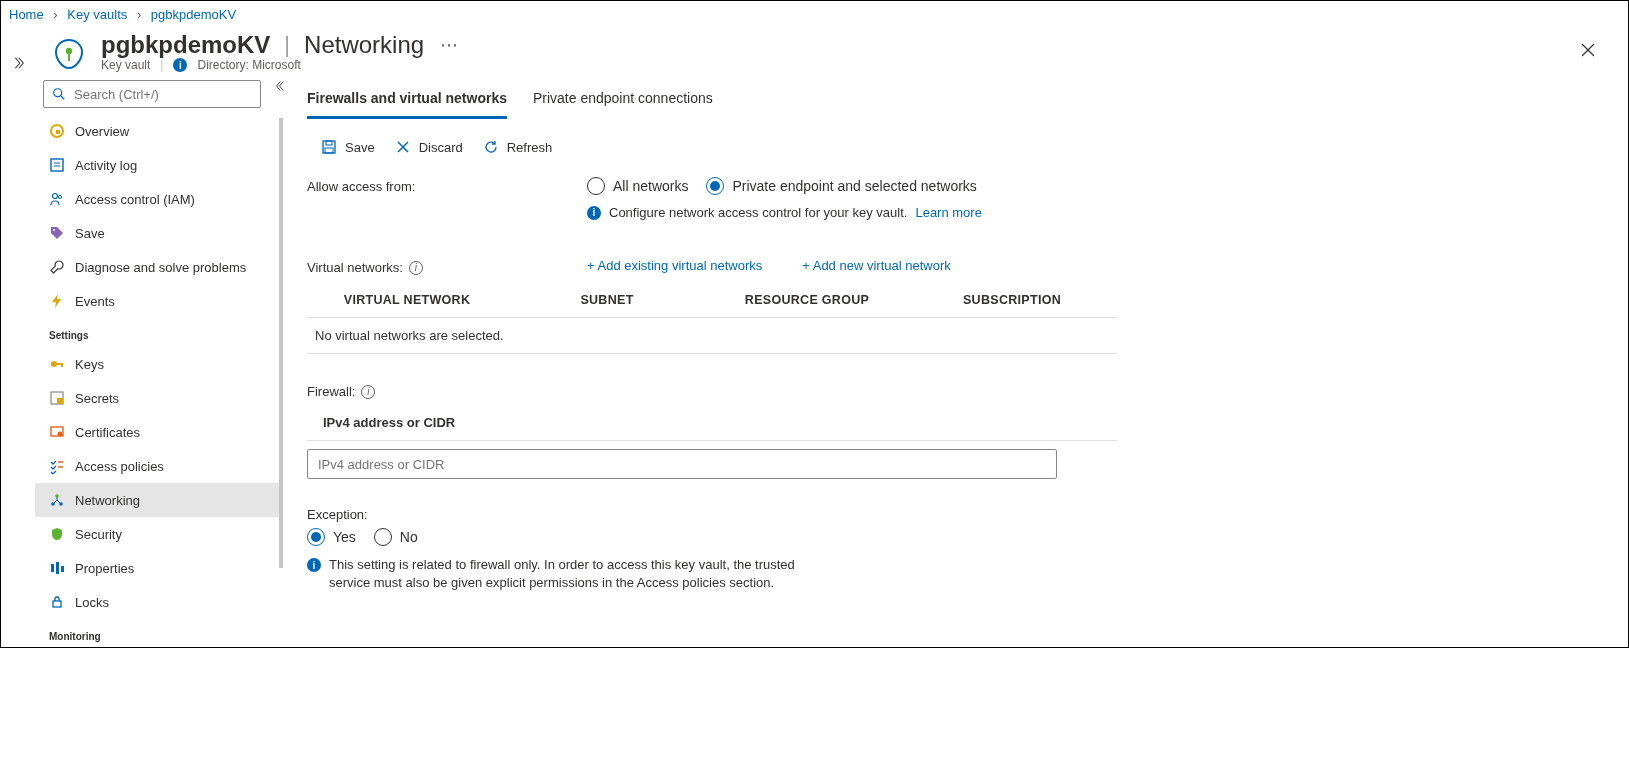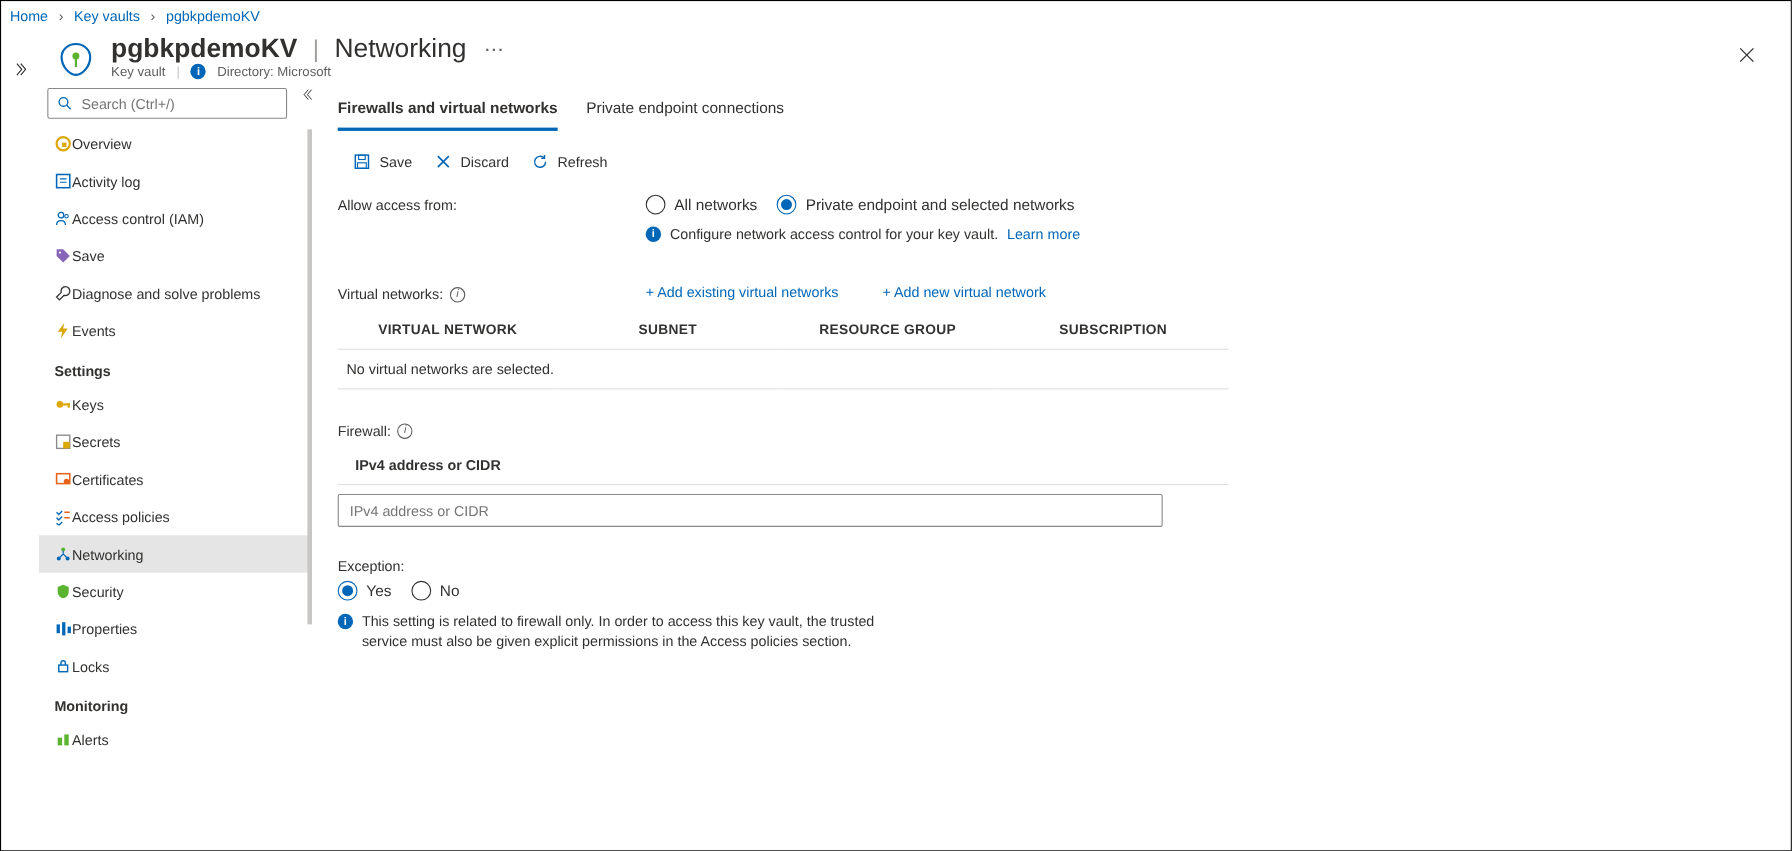--- a/index.html
+++ b/index.html
@@ -1,17 +1,17 @@
 <!DOCTYPE html>
 <html><head>
 <meta charset="utf-8">
 <style>
   * { box-sizing: border-box; font-family: "Segoe UI", Arial, sans-serif; }
   body { margin:0; padding:0; color:#323130; font-size:13px; background:#fff; }
-  .root { border:1px solid #000; width:1629px; height:774px; overflow:hidden; display:flex; flex-direction:column; }
+  .root { border:1px solid #000; width:1629px; height:648px; overflow:hidden; display:flex; flex-direction:column; }
 
   
   .breadcrumb { padding:6px 8px 4px 8px; font-size:13px; color:#323130; }
   .breadcrumb a { color:#0067b8; text-decoration:none; }
   .breadcrumb span.sep { color:#605e5c; margin:0 6px; }
 
   .body-row { flex:1; display:flex; overflow:hidden; }
   .flyout-collapse { width:34px; display:flex; align-items:flex-start; justify-content:center; padding-top:30px; color:#323130; }
 
   
@@ -30,22 +30,22 @@
 
   .content-row { display:flex; height:100%; }
 
   
   .sidebar { width:248px; display:flex; flex-direction:column; }
   .search-row { padding:8px 8px 6px 8px; display:flex; align-items:flex-start; gap:6px;}
   .search-box { flex:1; display:flex; align-items:center; border:1px solid #8a8886; padding:4px 8px; height:28px; border-radius:2px;}
   .search-box input { border:none; outline:none; flex:1; font-size:13px; color:#605e5c; background:transparent;}
   .collapse-caret { color:#323130; cursor:pointer; font-size:12px; padding:0 4px 0 8px;}
   .nav-scroll { flex:1; overflow-y:auto; position:relative; }
-  .nav-group-label { padding:12px 14px 6px 14px; font-weight:600; font-size:13px; color:#323130;}
-  .nav-item { display:flex; align-items:center; height:34px; padding:0 14px; cursor:pointer; font-size:13px; color:#323130;}
+  .nav-group-label { padding:12px 14px 6px 14px; font-weight:600; font-size:10px; color:#323130;}
+  .nav-item { display:flex; align-items:center; height:34px; padding:0 14px; gap:10px; cursor:pointer; font-size:13px; color:#323130;}
   .nav-item.active { background:#e5e5e5; }
   .nav-icon { width:16px; height:16px; display:inline-flex; align-items:center; justify-content:center;}
 
   
   .scrollthumb { position:absolute; right:-6px; top:4px; width:10px; background:#c8c6c4; }
 
   
   .main { flex:1; padding:0 24px 8px 24px; overflow-y:auto; position:relative; }
   .tabs { display:flex; gap:26px; border-bottom:none; margin-top:12px;}
   .tab { padding:6px 0 10px 0; font-size:14px; color:#323130; cursor:pointer; }

